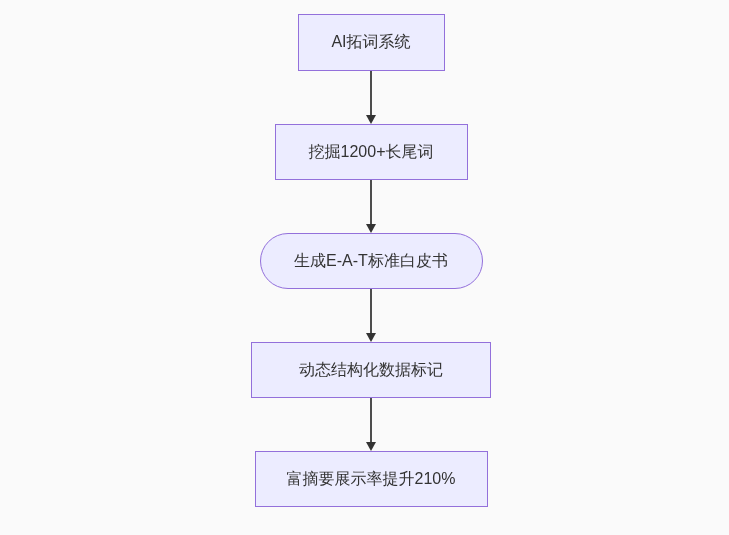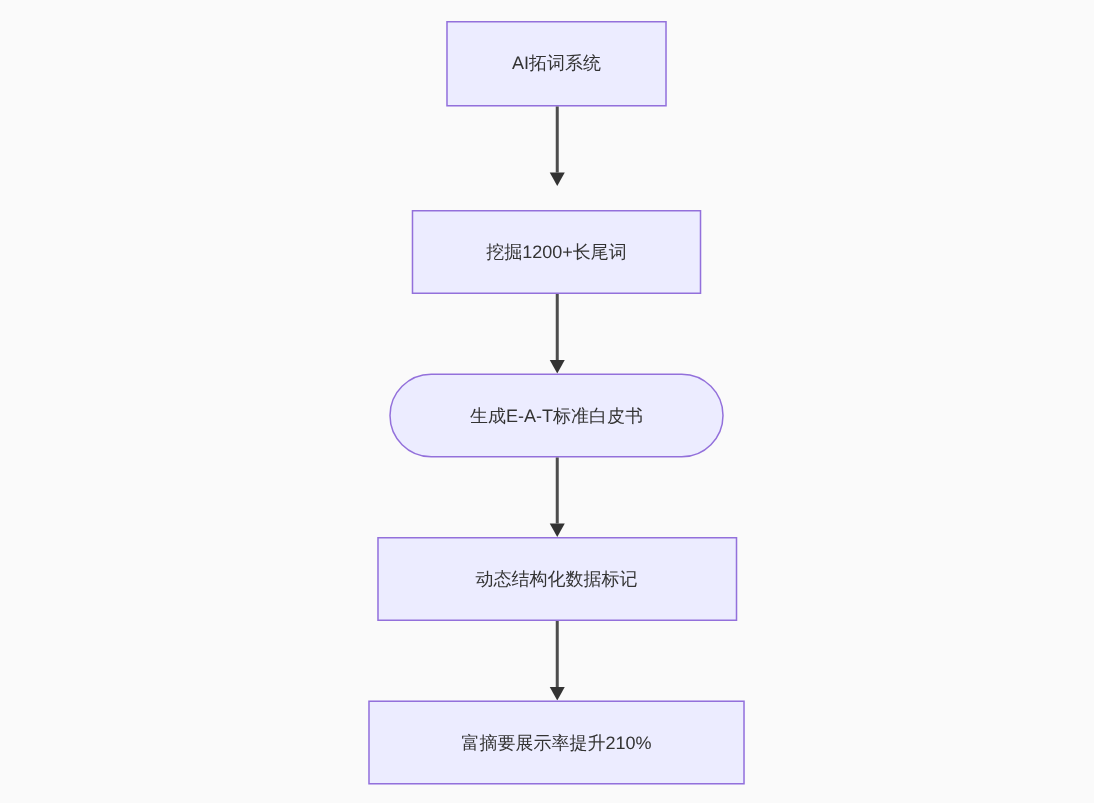--- a/index.html
+++ b/index.html
@@ -25,29 +25,29 @@
   }
   .node {
     box-sizing: border-box;
     height: 56px;
     display: flex;
     align-items: center;
     justify-content: center;
     background: #ECECFF;
     border: 1px solid #9370DB;
     color: #333333;
-    font-size: 12px;
+    font-size: 16px;
     white-space: nowrap;
     text-align: center;
   }
   .node-1 { width: 147px; height: 57px; }
-  .node-2 { width: 193px; margin-top: 16px; }
+  .node-2 { width: 193px; }
   .node-3 { width: 223px; border-radius: 28px; }
   .node-4 { width: 240px; }
-  .node-5 { width: 251px; }
+  .node-5 { width: 233px; }
   .connector {
     height: 53px;
     display: flex;
     flex-direction: column;
     align-items: center;
   }
   .connector .line {
     width: 2px;
     flex: 1;
     background: #4d4d4d;

